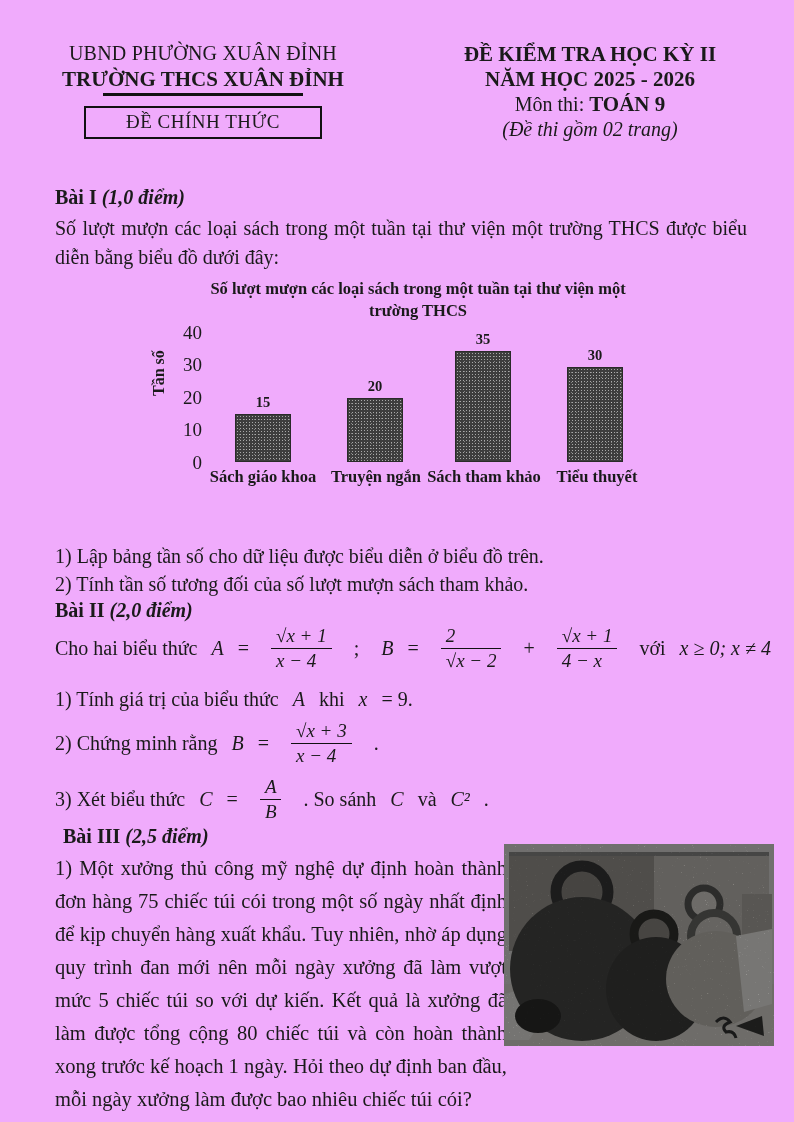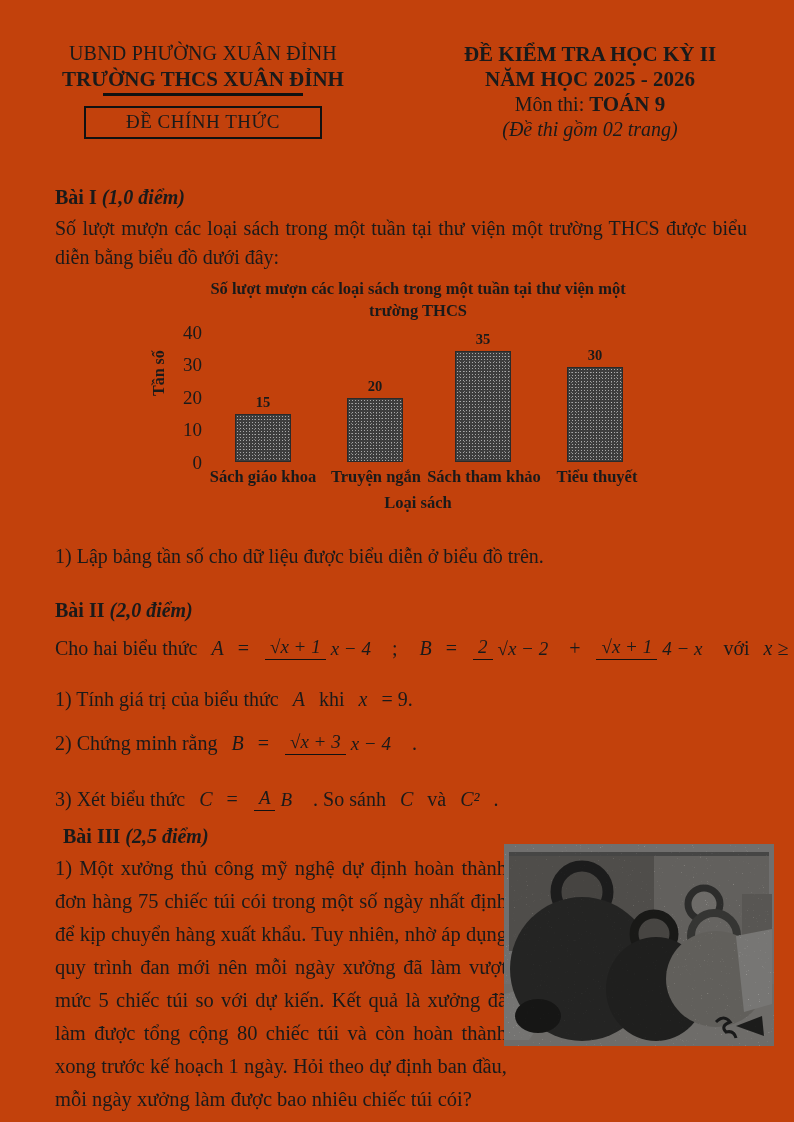--- a/index.html
+++ b/index.html
@@ -1,19 +1,19 @@
 <!DOCTYPE html>
 <html><head>
 <meta charset="utf-8">
 <style>
   * { margin:0; padding:0; box-sizing:border-box; }
   html,body { background:#ffffff; }
   .page {
     position:relative; width:794px; height:1122px; margin:0 auto;
-    background:#c2410c; color:#1a1a1a; overflow:hidden;
+    background:#f0abfc; color:#1a1a1a; overflow:hidden;
     font-family:"Liberation Serif","DejaVu Serif",serif;
     font-size:20px;
   }
   
   .hdr-left { position:absolute; left:48px; top:42px; width:310px; text-align:center; }
   .hdr-left .org { font-size:20px; letter-spacing:.2px; }
   .hdr-left .school { font-size:21px; font-weight:bold; margin-top:2px; }
   .hdr-left .rule { width:200px; height:3px; background:#111; margin:1px auto 0; }
   .official-box { display:inline-block; margin-top:10px; border:2px solid #111;
     padding:3px 40px 4px; font-size:19px; letter-spacing:.5px; }
@@ -48,22 +48,22 @@
     font-weight:bold; font-size:14.5px; }
   .cat { position:absolute; top:189px; transform:translateX(-50%);
     font-weight:bold; font-size:16.5px; white-space:nowrap; }
   .cat.c0{ left:115px; } .cat.c1{ left:228px; } .cat.c2{ left:336px; } .cat.c3{ left:449px; }
   .xlab { position:absolute; left:0; top:215px; width:540px; text-align:center;
     font-weight:bold; font-size:16.5px; }
   
   .mrow { position:absolute; left:55px; display:flex; align-items:center; gap:14px;
     white-space:nowrap; }
   .mv { font-style:italic; }
-  .frac { display:inline-flex; flex-direction:row; align-items:center;
-    line-height:1.15; font-size:19px; font-style:italic; margin:0 2px; }
+  .frac { display:inline-flex; flex-direction:column; 
+    line-height:1.15; font-size:19px; font-style:italic; margin:0 8px; }
   .frac .num { padding:0 5px 1px; border-bottom:1.8px solid #111; }
   .frac .den { padding:1px 5px 0; }
   
   .photo { position:absolute; left:504px; top:844px; width:270px; height:202px; }
 </style>
 </head>
 <body>
 
 <div class="page">
 
@@ -110,24 +110,24 @@
       </div>
       <div class="bar-slot s3">
         <span class="bar-val" style="bottom: 98px;">30</span>
         <div class="bar" style="height: 95px; background-color: rgb(61, 61, 61);"></div>
       </div>
     </div>
     <span class="cat c0">Sách giáo khoa</span>
     <span class="cat c1">Truyện ngắn</span>
     <span class="cat c2">Sách tham khảo</span>
     <span class="cat c3">Tiểu thuyết</span>
-    <div class="xlab">Loại sách</div>
   </div>
 
   <div class="qline" style="top:545px;">1) Lập bảng tần số cho dữ liệu được biểu diễn ở biểu đồ trên.</div>
+  <div class="qline" style="top:573px;">2) Tính tần số tương đối của số lượt mượn sách tham khảo.</div>
 
   <div class="sec-head" style="top:599px;text-align:right;"><span>Bài II </span><span class="pts">(2,0 điểm)</span></div>
 
   <div class="mrow" style="top:622px; height:52px;">
     <span>Cho hai biểu thức</span>
     <span class="mv">A</span>
     <span>=</span>
     <span class="frac">
         <span class="num">√x + 1</span>
         <span class="den">x − 4</span>

